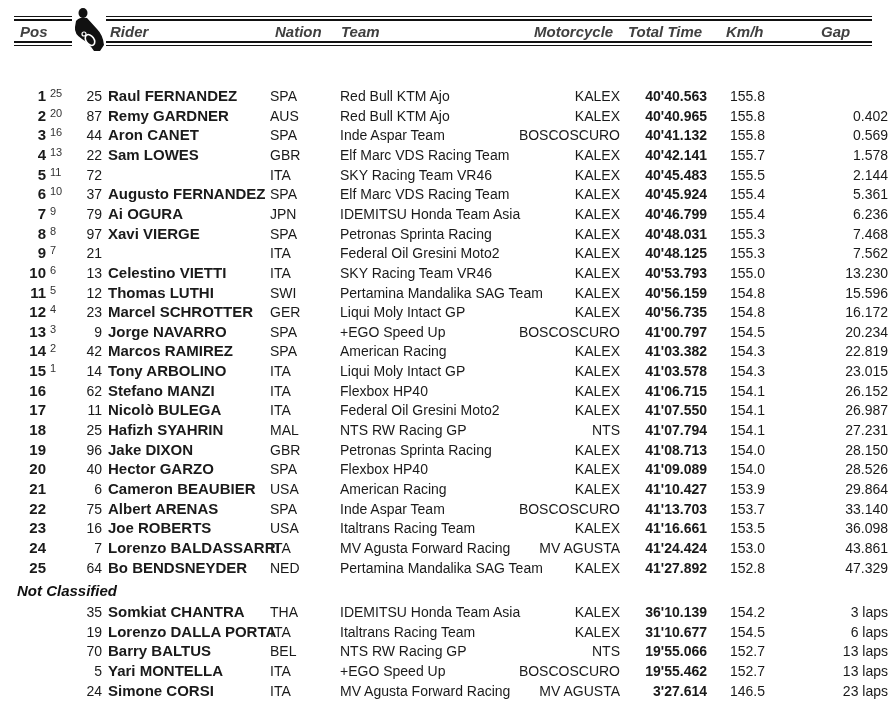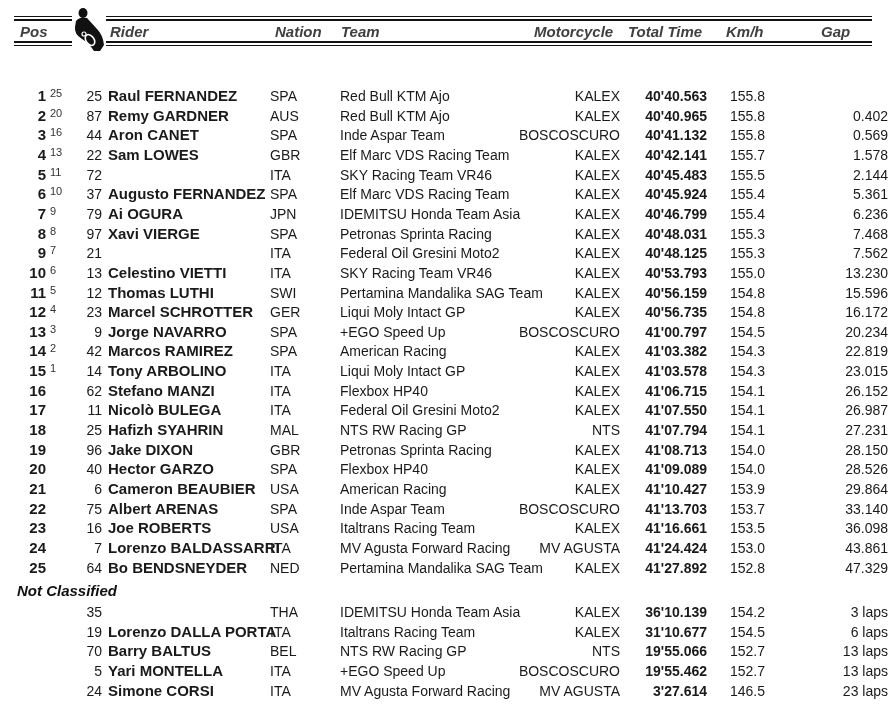--- a/index.html
+++ b/index.html
@@ -355,20 +355,21 @@
   </div>
   </div>
 
 <div class="section">Not Classified</div>
 
 <div id="notclassified">
     <div class="row" style="top: 602px;">
     <span class="c pos"></span>
     <span class="c pts"></span>
     <span class="c num">35</span>
+    <span class="c name">Somkiat CHANTRA</span>
     <span class="c nat">THA</span>
     <span class="c team">IDEMITSU Honda Team Asia</span>
     <span class="c moto">KALEX</span>
     <span class="c time">36'10.139</span>
     <span class="c kmh">154.2</span>
     <span class="c gap">3 laps</span>
   </div>
     <div class="row" style="top: 621.7px;">
     <span class="c pos"></span>
     <span class="c pts"></span>

